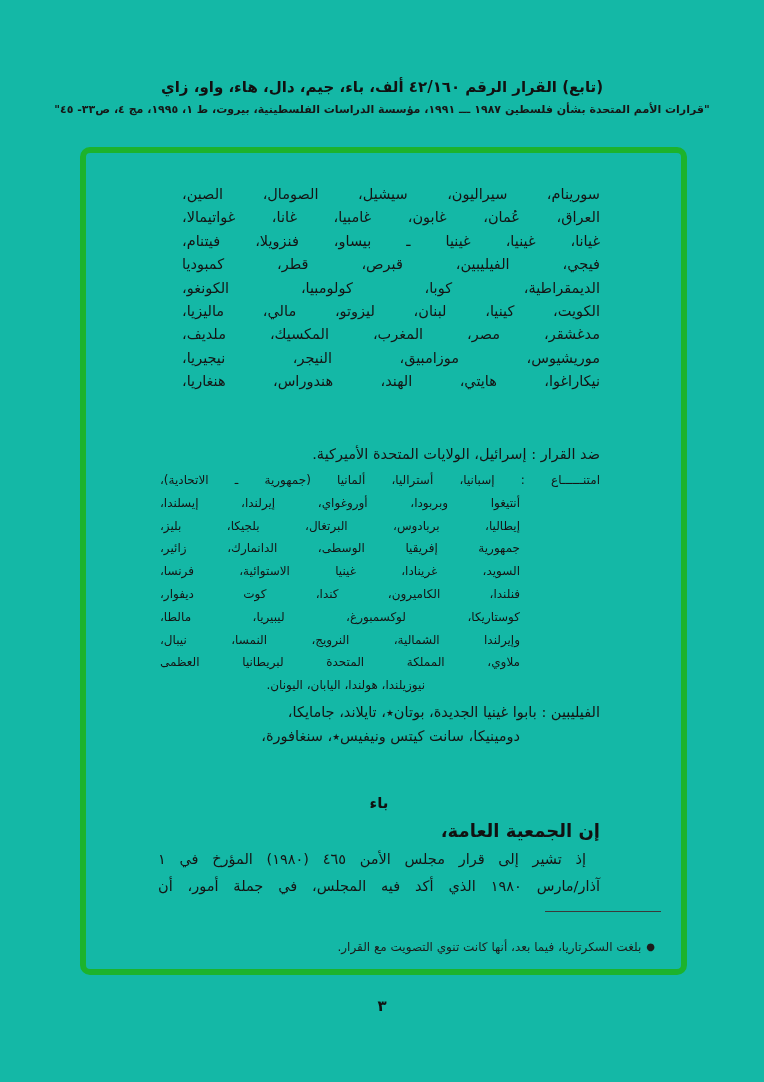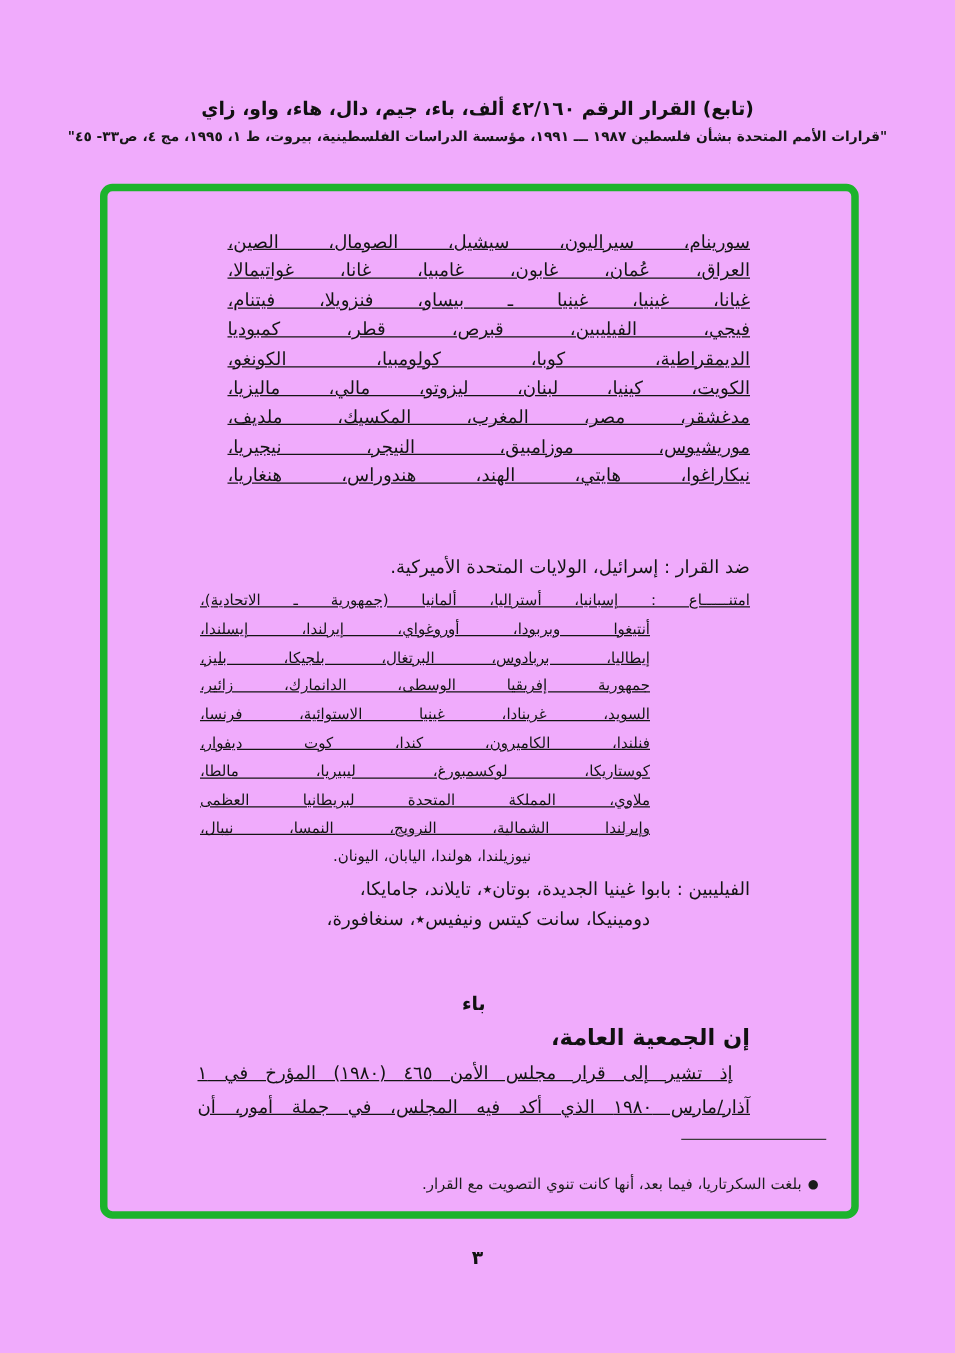--- a/index.html
+++ b/index.html
@@ -1,19 +1,19 @@
 <!DOCTYPE html>
 <html lang="ar"><head>
 <meta charset="utf-8">
 <style>
   html,body{margin:0;padding:0;background:#e8e8e8;}
   .page{
     position:relative;
     width:764px;height:1082px;
-    background:#f0abfc;
+    background:#14b8a6;
     font-family:"DejaVu Sans",sans-serif;
     color:#1a1a1a;
     overflow:hidden;
   }
   
   .hdr1{
     position:absolute;top:78px;left:0;width:764px;
     direction:rtl;text-align:center;
     font-size:15px;font-weight:bold;color:#111;
   }
@@ -22,21 +22,21 @@
     direction:rtl;text-align:center;
     font-size:11px;font-weight:bold;color:#161616;
   }
   
   .frame{
     position:absolute;left:80px;top:147px;width:607px;height:828px;
     border:6px solid #1cb32c;border-radius:10px;
     box-sizing:border-box;background:transparent;
   }
   
-  .ln{direction:rtl;text-align:justify;text-align-last:justify;text-decoration:underline;}
+  .ln{direction:rtl;text-align:justify;text-align-last:justify;}
   .ln-nat{direction:rtl;text-align:right;text-align-last:right;}
   .hang{padding-right:80px;}
   .short-a{padding-right:150px;}
   .short-c{padding-right:175px;}
   .short-d{padding-right:228px;}
   
   .blockA{
     position:absolute;left:182px;top:183px;width:418px;
     font-size:14.5px;line-height:23.4px;color:#141414;
   }
@@ -108,22 +108,22 @@
 
   <div class="voteAbstain">
     <div class="ln"><span class="vlabel">امتنــــــاع :</span> <span>إسبانيا، أستراليا، ألمانيا (جمهورية ـ الاتحادية)،</span></div>
     <div>
         <div class="ln hang">أنتيغوا وبربودا، أوروغواي، إيرلندا، إيسلندا،</div>
         <div class="ln hang">إيطاليا، بربادوس، البرتغال، بلجيكا، بليز،</div>
         <div class="ln hang">جمهورية إفريقيا الوسطى، الدانمارك، زائير،</div>
         <div class="ln hang">السويد، غرينادا، غينيا الاستوائية، فرنسا،</div>
         <div class="ln hang">فنلندا، الكاميرون، كندا، كوت ديفوار،</div>
         <div class="ln hang">كوستاريكا، لوكسمبورغ، ليبيريا، مالطا،</div>
+        <div class="ln hang">وإيرلندا الشمالية، النرويج، النمسا، نيبال،</div>
         <div class="ln hang">ملاوي، المملكة المتحدة لبريطانيا العظمى</div>
-        <div class="ln hang">وإيرلندا الشمالية، النرويج، النمسا، نيبال،</div>
         <div class="ln-nat short-c">نيوزيلندا، هولندا، اليابان، اليونان.</div>
       </div>
   </div>
 
   <div class="voteAbsent">
     <div class="ln-nat"><span class="vlabel">الفيليبين :</span> <span>بابوا غينيا الجديدة، بوتان٭، تايلاند، جامايكا،</span></div>
     <div>
         <div class="ln-nat hang">دومينيكا، سانت كيتس ونيفيس٭، سنغافورة،</div>
       </div>
   </div>

